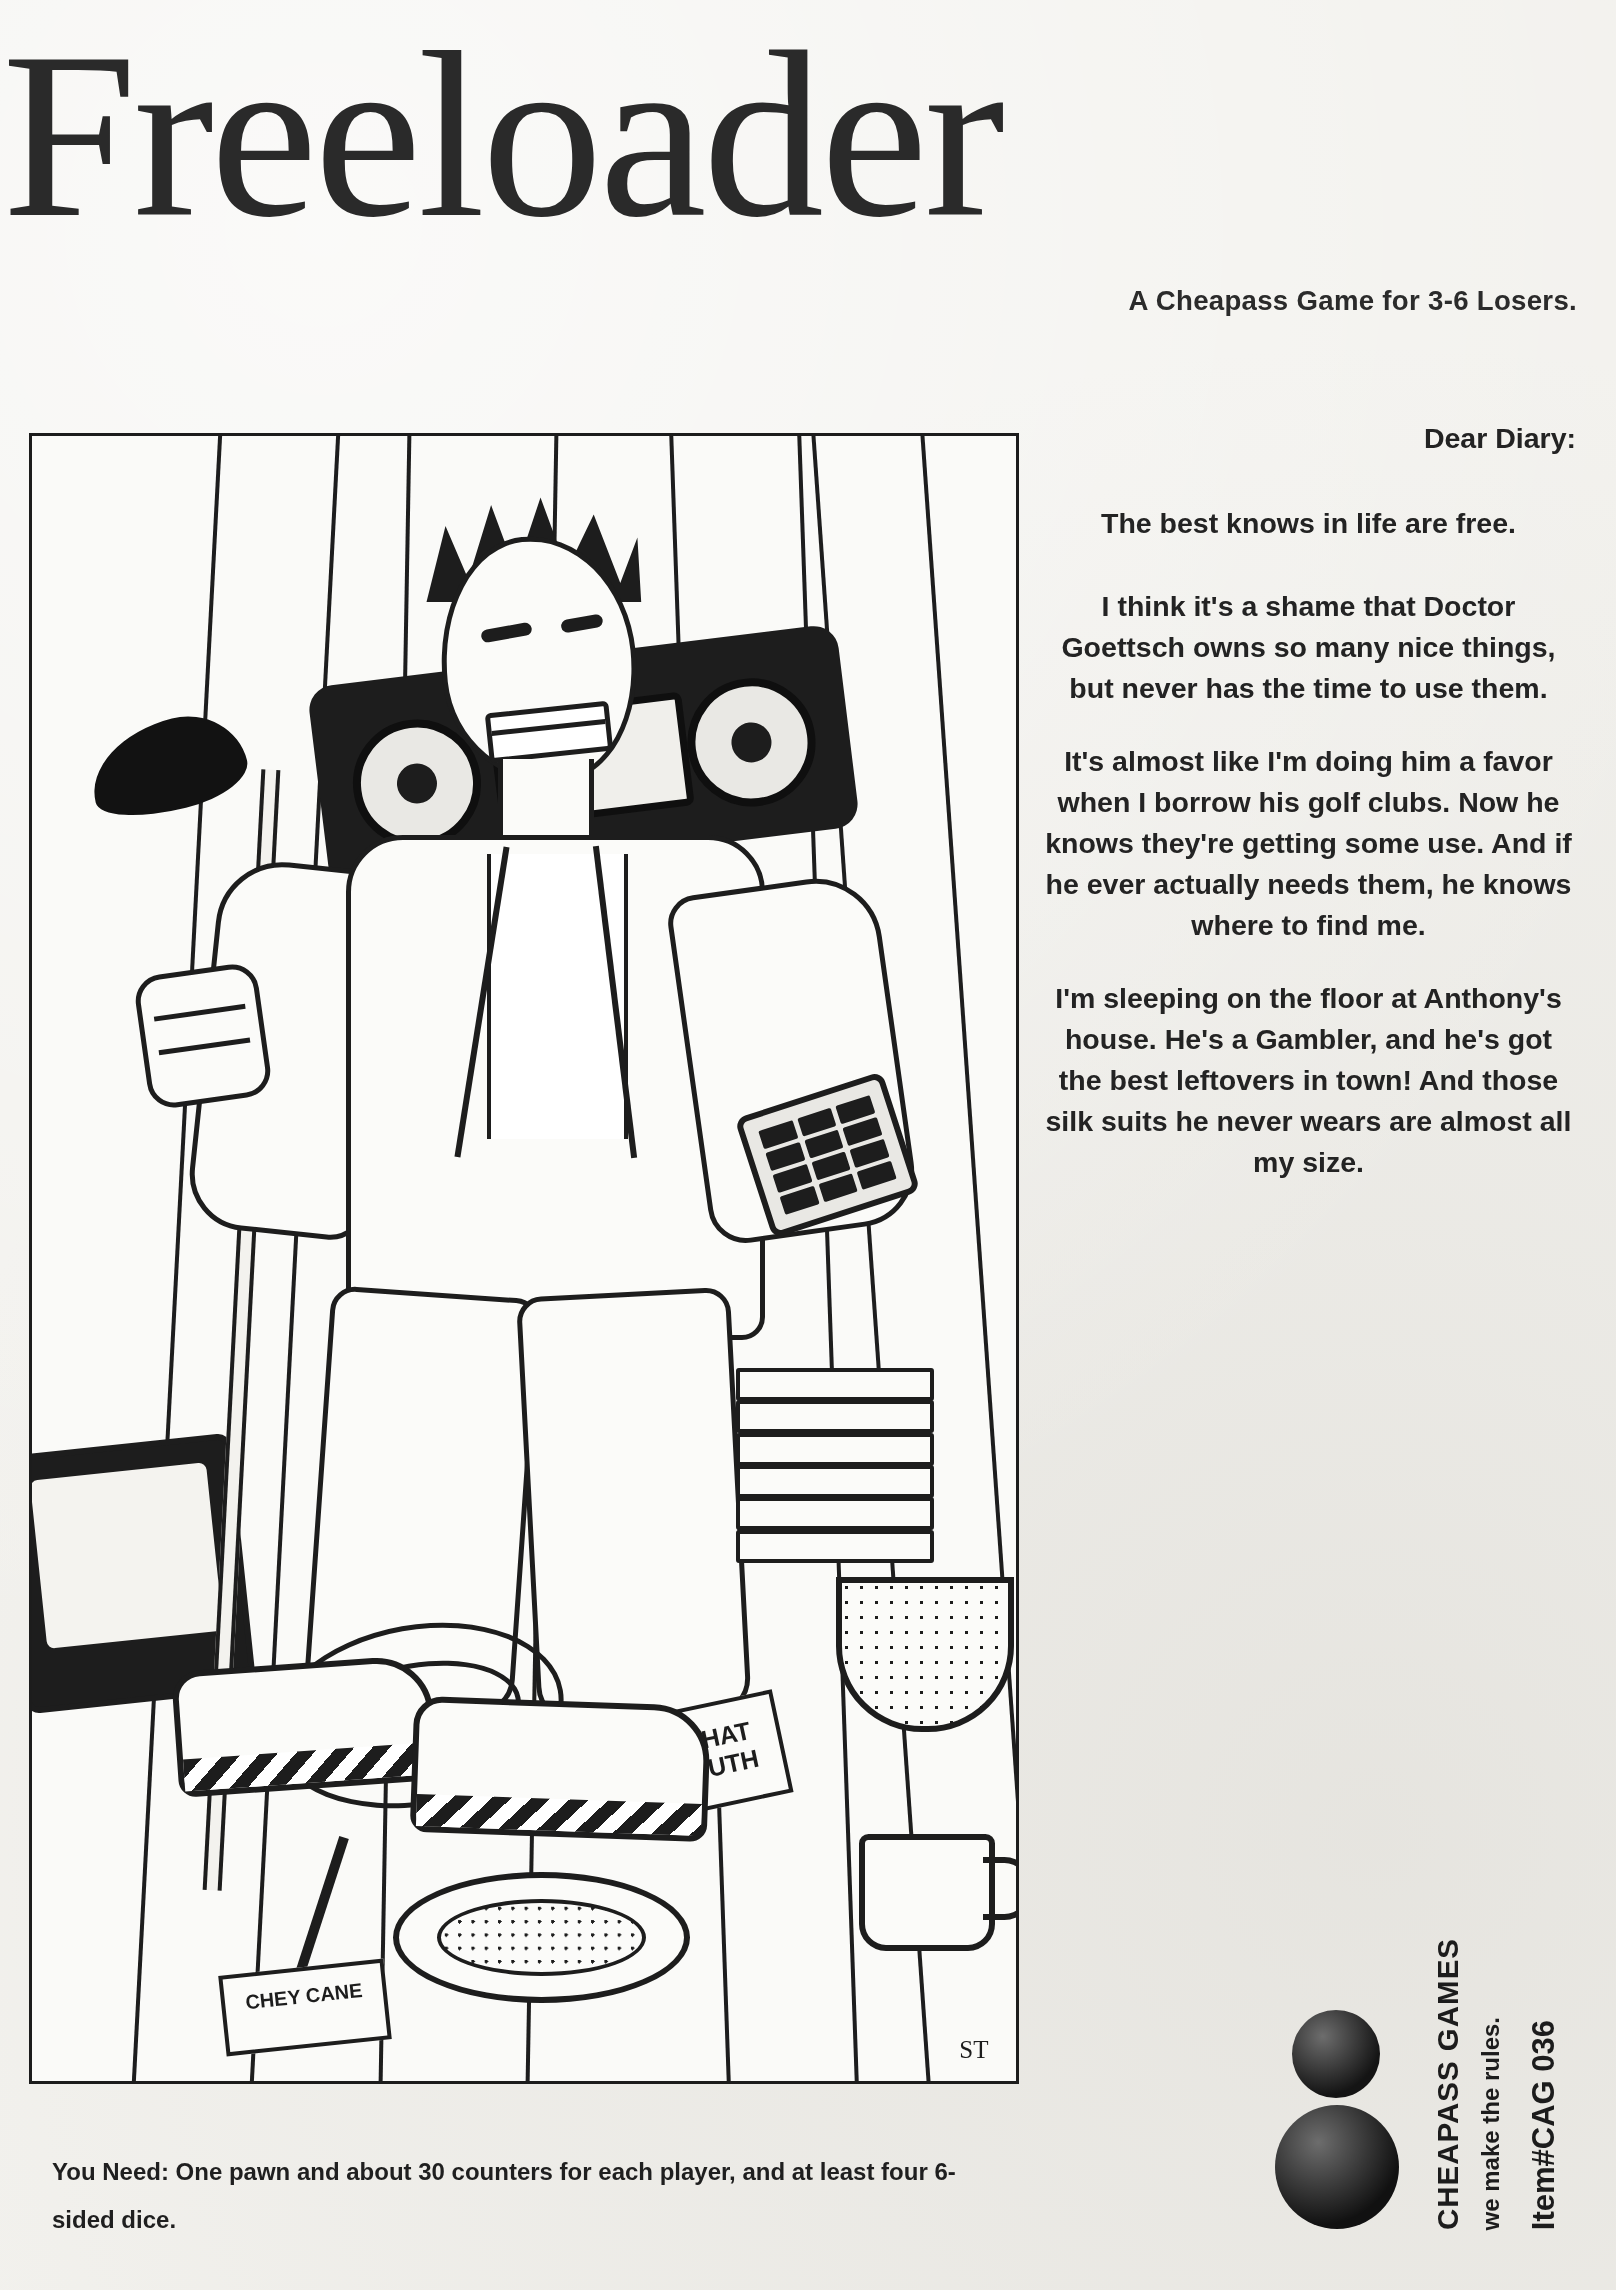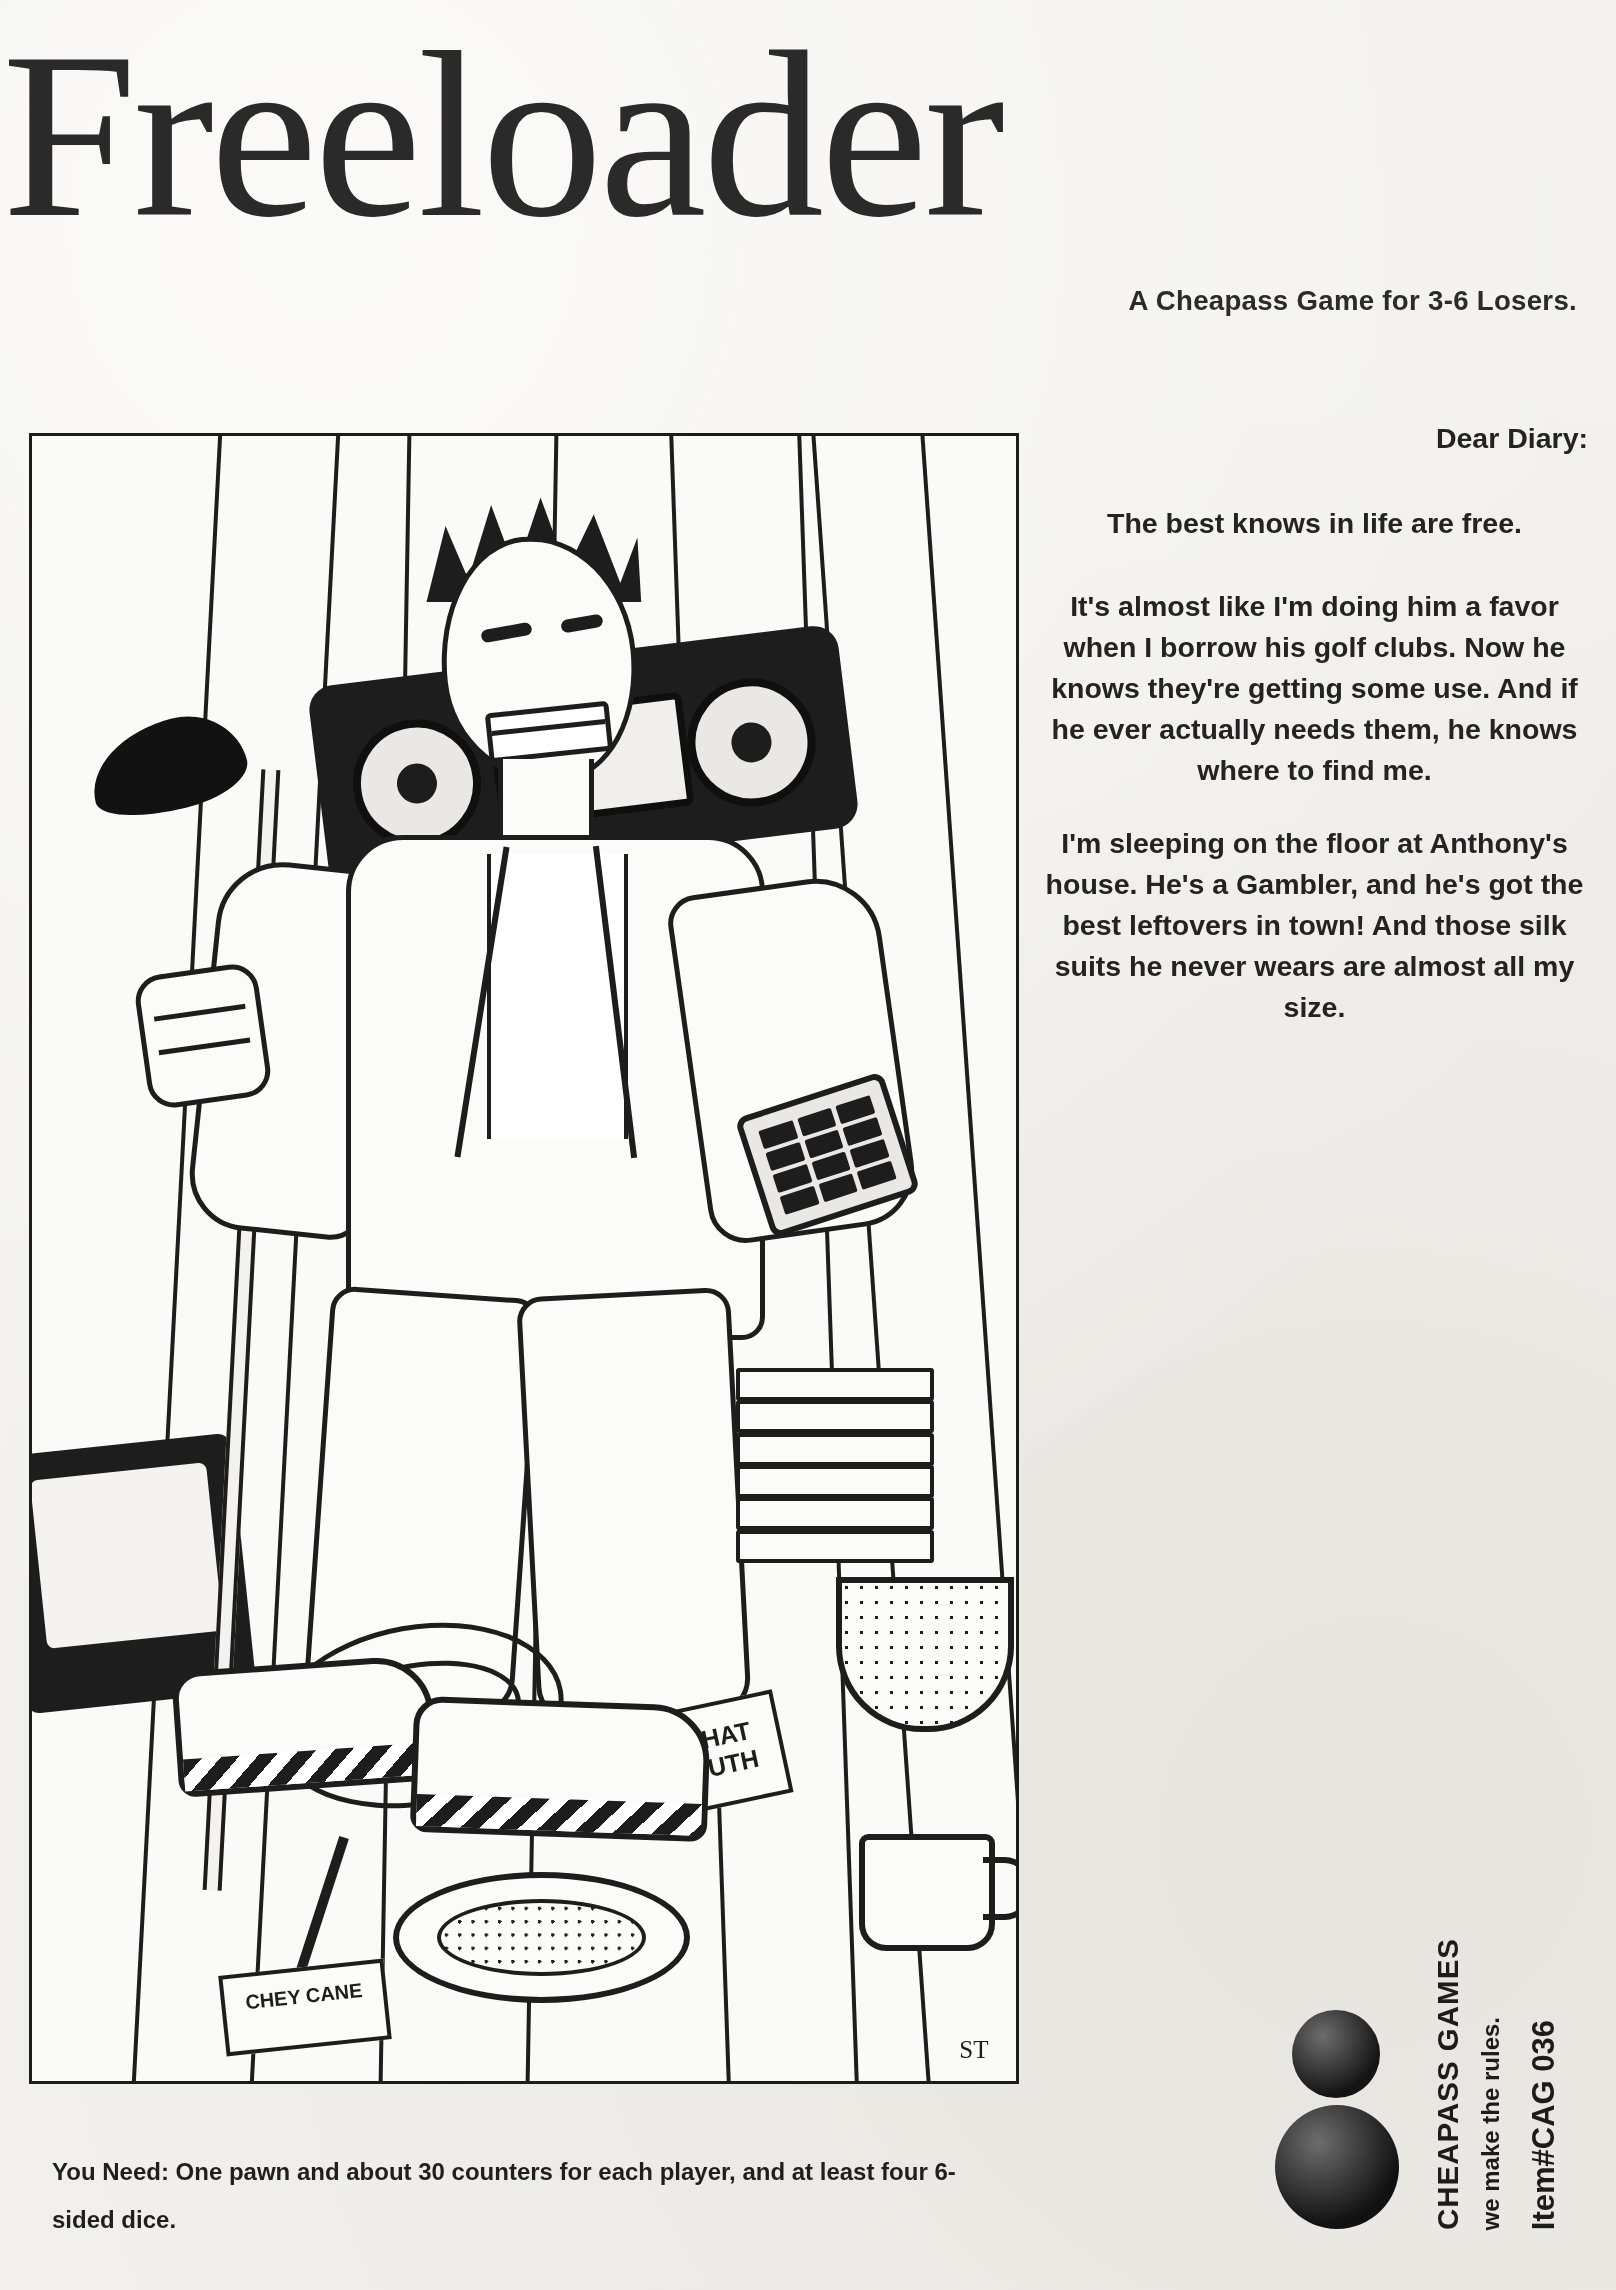--- a/index.html
+++ b/index.html
@@ -513,21 +513,21 @@
 
   
   .diary {
     position: absolute;
     left: 1041px;
     top: 418px;
     width: 547px;
     text-align: center;
   }
   .diary p {
-    margin: 0 0 32px 0;
+    margin: 0 12px 32px 0;
     font-size: 28.5px;
     line-height: 41px;
     font-weight: bold;
     color: #232323;
   }
   .diary p.salutation {
     text-align: right;
     margin-bottom: 44px;
   }
   .diary p.short {
@@ -688,20 +688,21 @@
 
       <div class="sign">CHEY CANE</div>
 
       <div class="artist-mark">ST</div>
     </div>
   </div>
 
   <div class="diary">
     <p class="salutation">Dear Diary:</p>
     <p class="short">The best knows in life are free.</p>
+    <p>I think it's a shame that Doctor Goettsch owns so many nice things, but never has the time to use them.</p>
     <p>It's almost like I'm doing him a favor when I borrow his golf clubs. Now he knows they're getting some use. And if he ever actually needs them, he knows where to find me.</p>
     <p>I'm sleeping on the floor at Anthony's house. He's a Gambler, and he's got the best leftovers in town! And those silk suits he never wears are almost all my size.</p>
   </div>
 
   <div class="need">You Need: One pawn and about 30 counters for each player, and at least four 6-sided dice.</div>
 
   <div class="logo-block">
     <div class="pawn">
       <div class="ball"></div>
       <div class="base"></div>

